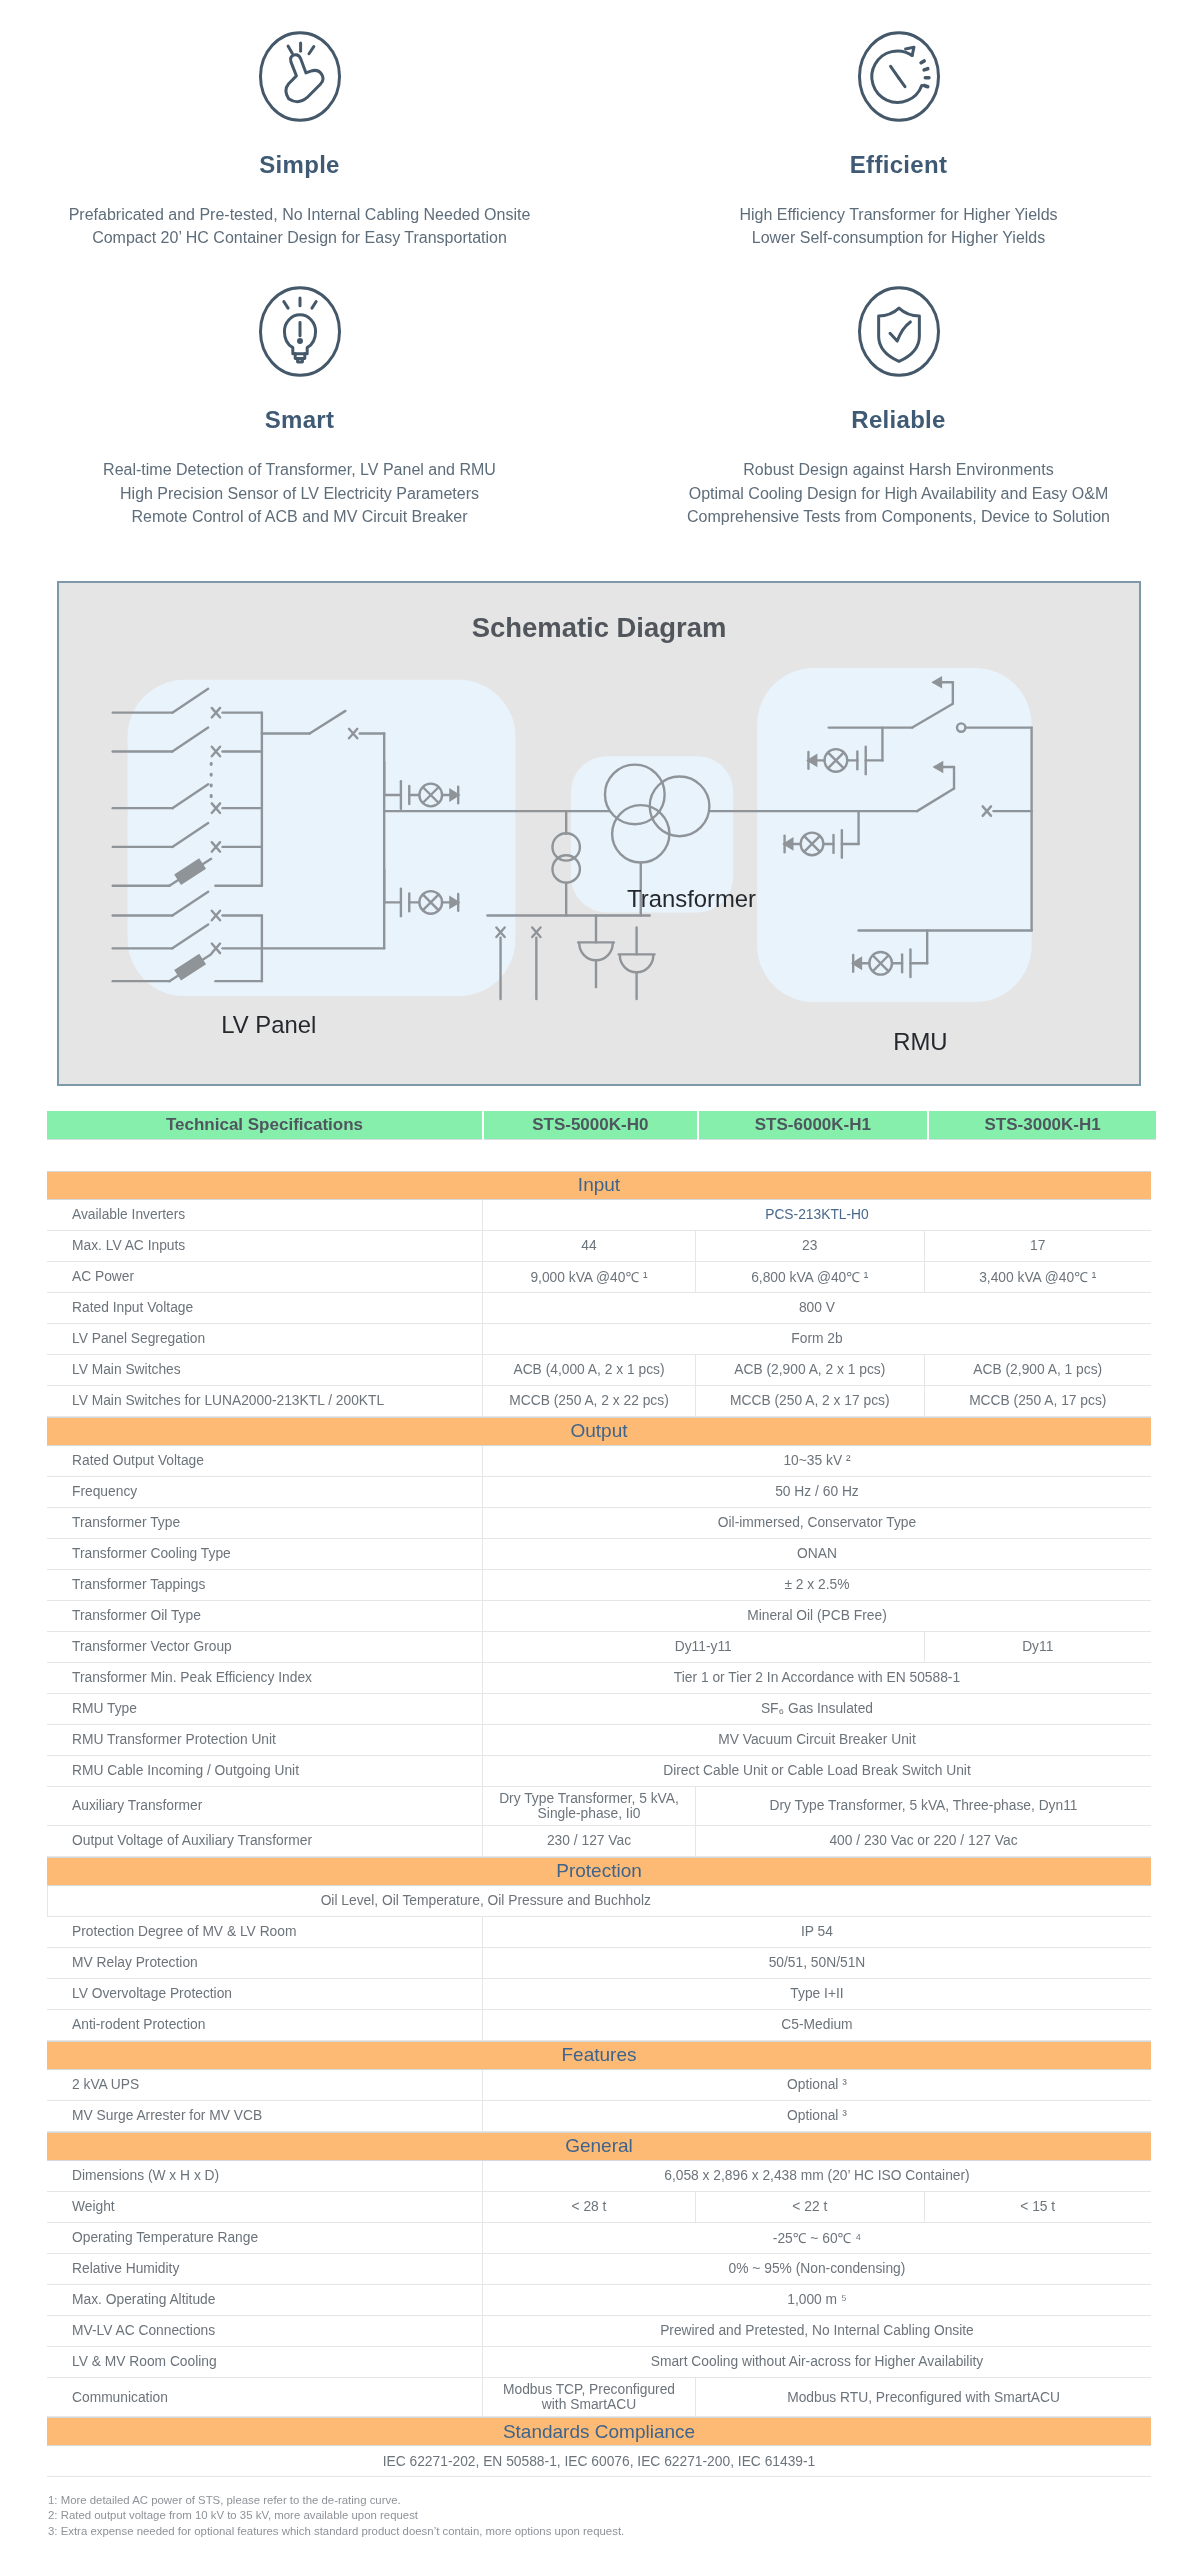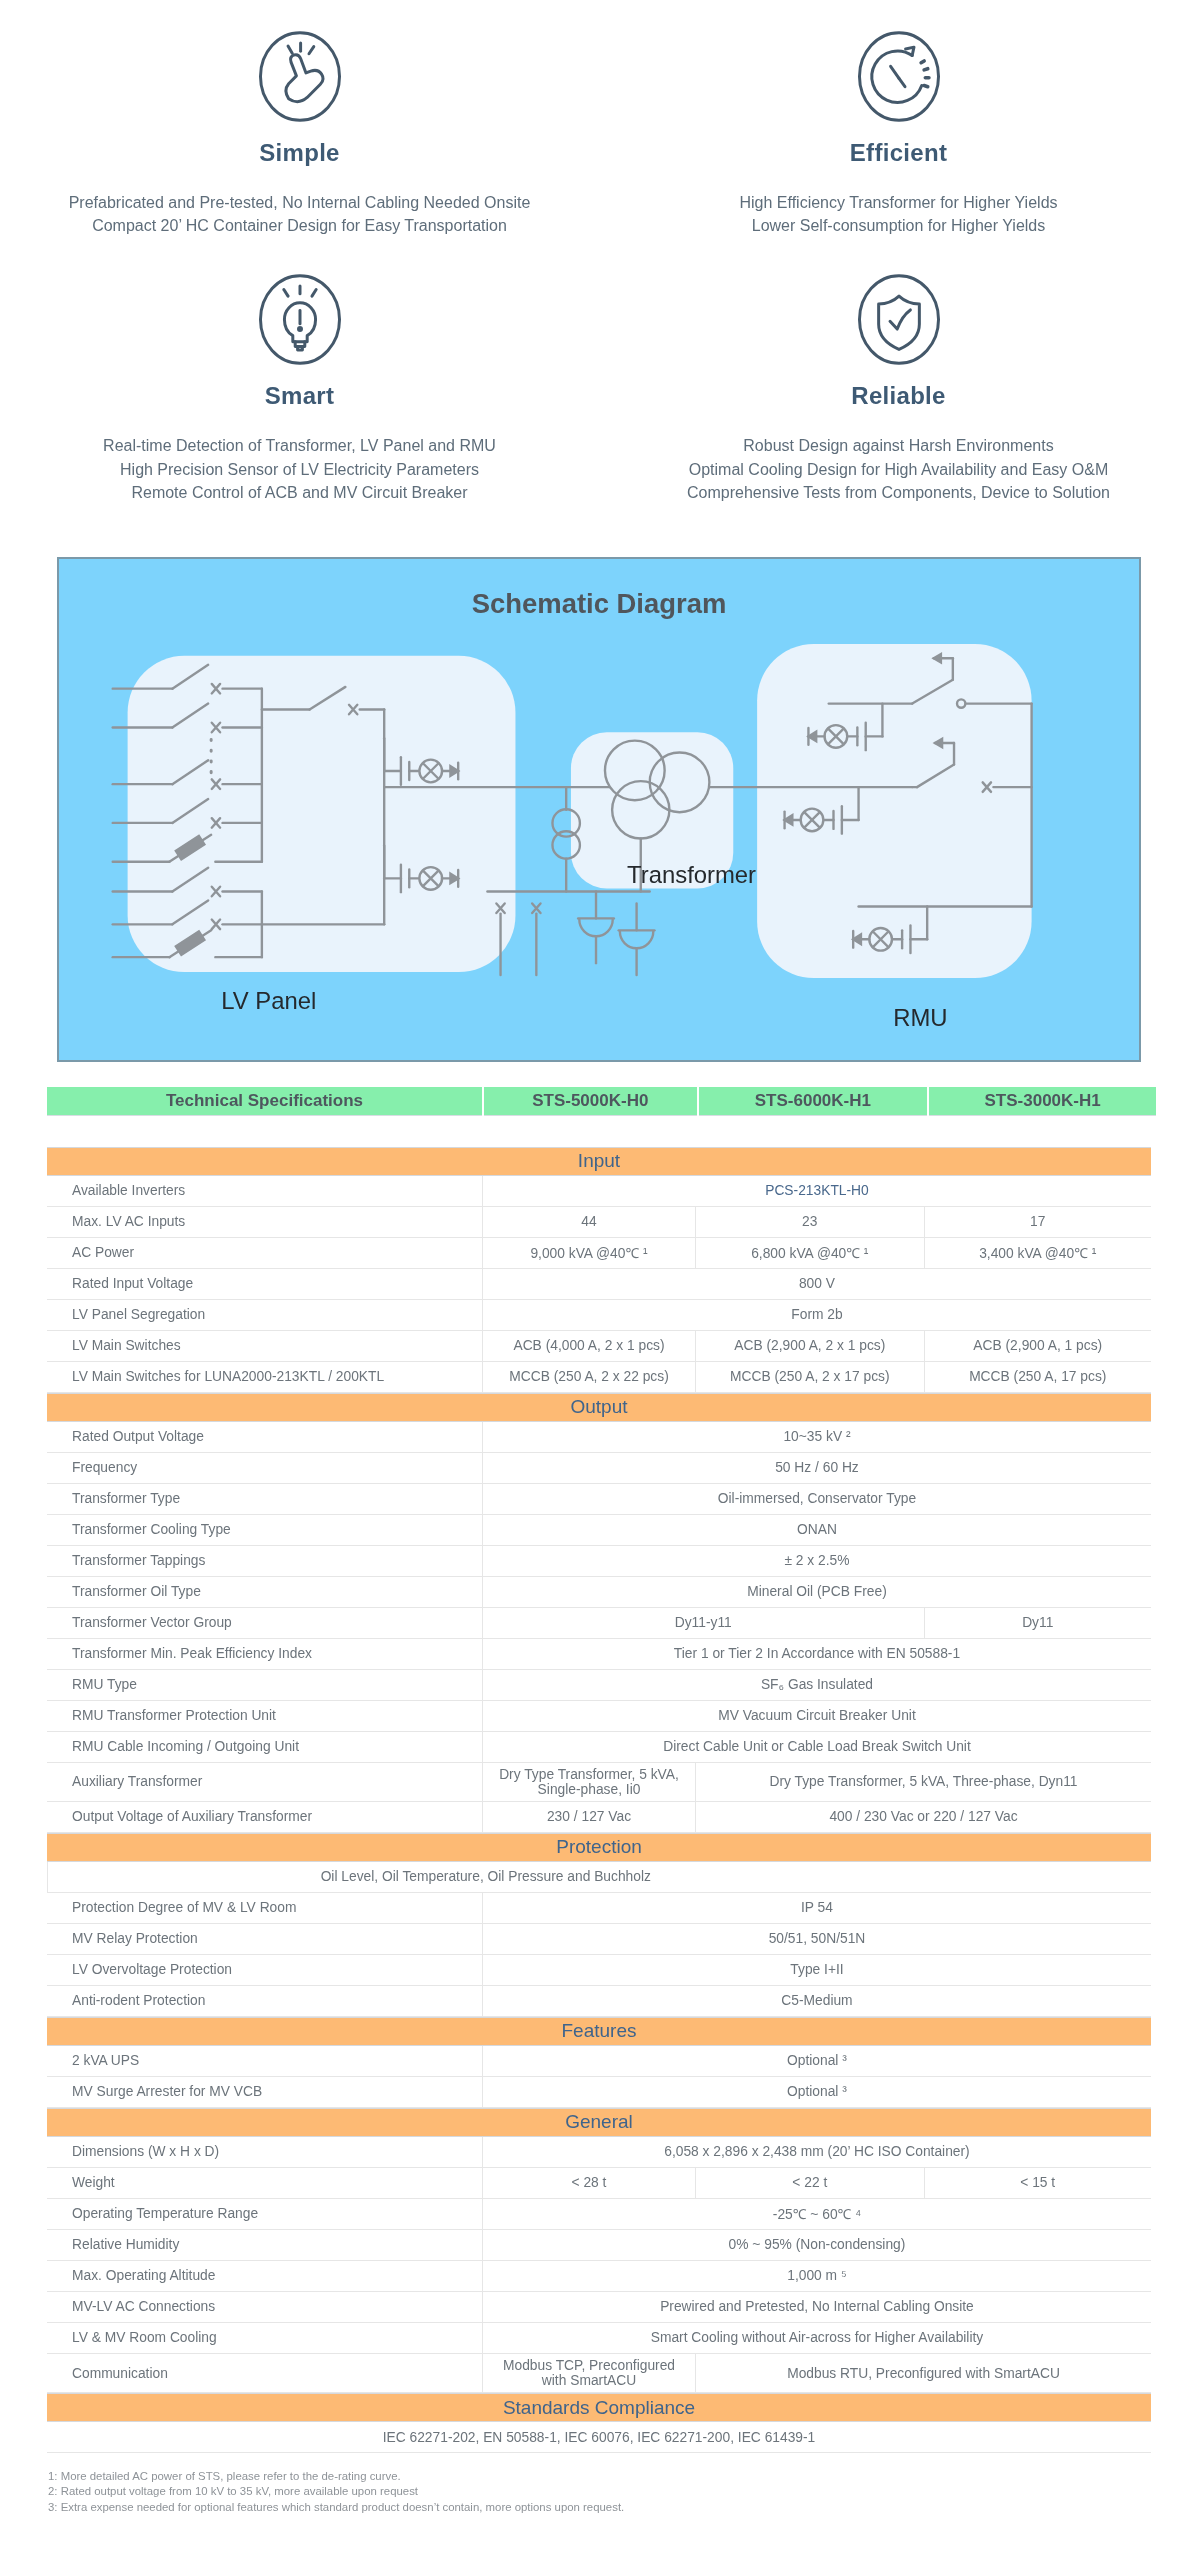--- a/index.html
+++ b/index.html
@@ -12,33 +12,33 @@
   .page { width:1198px; position:relative; }
 
   
   .features {
     display:grid; grid-template-columns:1fr 1fr;
     padding-top:27.5px;
   }
   .feature-card { text-align:center; padding-bottom:34px; }
   .feature-icon { display:block; margin:0 auto; }
   .feature-title {
-    margin-top:14px; font-size:24px; font-weight:bold; color:#3e5a74;
+    margin-top:26px; font-size:24px; font-weight:bold; color:#3e5a74;
     letter-spacing:0.3px;
   }
   .feature-lines { margin-top:24px; }
   .feature-line {
     display:block; font-size:16px; line-height:23.4px; color:#5e6d7a;
   }
 
   
   .schematic-box {
     margin:18px 57px 0 57px;
     border:2.4px solid #7b99a9;
-    height:505px; background:#7dd3fc; position:relative;
+    height:505px; background:#e5e5e5; position:relative;
   }
   .schematic-box svg { display:block; width:100%; height:100%; }
 
   
   .spec-table { margin:25px 47px 0 47px; }
   .model-header {
     display:grid; grid-template-columns:39.4% 19.3% 20.7% 20.6%;
     column-gap:1.8px;
   }
   .model-header .hcell {

